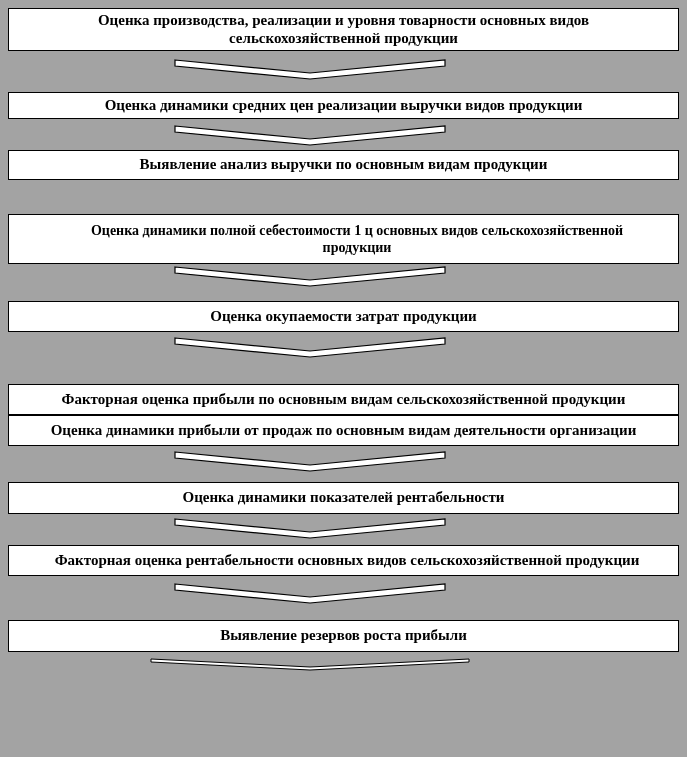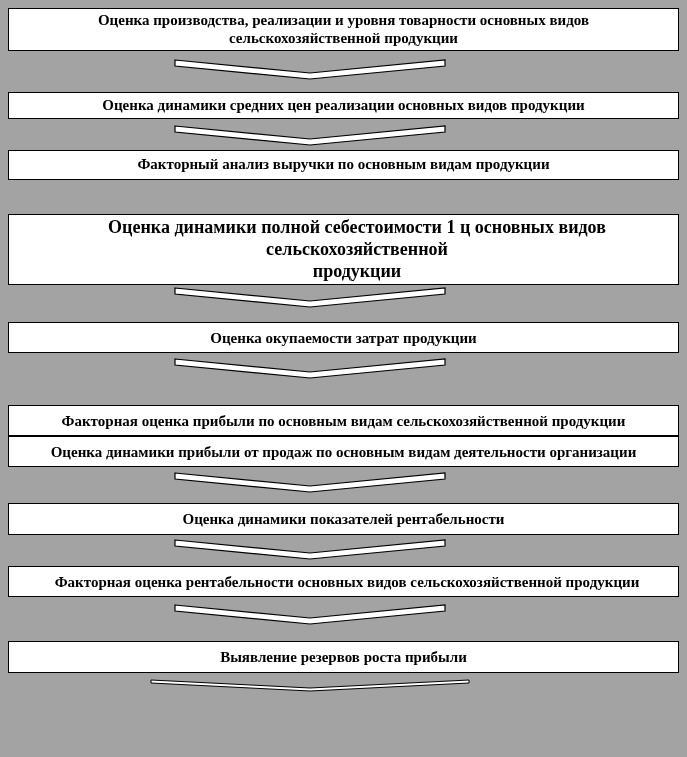--- a/index.html
+++ b/index.html
@@ -37,21 +37,21 @@
     justify-content: center;
   }
   .arrow-row svg { transform: translateX(-34px); display: block; }
 
   .b1  { min-height: 38px; }
   .ar1 { margin-top: 8px;  margin-bottom: 12px; }
   .b2  { min-height: 27px; }
   .b3  { min-height: 56px; margin-top: 9px; }
   .ar2 { margin-top: 6px;  margin-bottom: 4px; }
   .b4  { min-height: 30px; }
-  .b5  { min-height: 50px; margin-top: 34px; font-size: 18px; padding-left: 41px; }
+  .b5  { min-height: 50px; margin-top: 34px; font-size: 14px; padding-left: 41px; }
   .ar3 { margin-top: 2px;  margin-bottom: 14px; }
   .b6  { min-height: 31px; }
   .ar4 { margin-top: 5px;  margin-bottom: 12px; }
   .b7  { min-height: 31px; }
   .b8  { min-height: 31px; margin-top: 26px; }
   .ar5 { margin-top: 5px;  margin-bottom: 10px; }
   .b9  { min-height: 32px; }
   .ar6 { margin-top: 4px;  margin-bottom: 6px; }
   .b10 { min-height: 31px; padding-left: 21px; }
   .ar7 { margin-top: 7px;  margin-bottom: 16px; }
@@ -68,32 +68,32 @@
 сельскохозяйственной продукции</span>
   </div>
 
   <div class="arrow-row ar1">
     <svg width="272" height="21" viewBox="0 0 272 21">
       <polygon points="1,1 136,14 271,1 271,7 136,20 1,7" fill="#ffffff" stroke="#000000" stroke-width="1.2"></polygon>
     </svg>
   </div>
 
   <div class="box b2">
-    <span>Оценка динамики средних цен реализации основных видов продукции</span>
+    <span>Оценка динамики средних цен реализации выручки видов продукции</span>
   </div>
 
 
   <div class="arrow-row ar2">
     <svg width="272" height="21" viewBox="0 0 272 21">
       <polygon points="1,1 136,14 271,1 271,7 136,20 1,7" fill="#ffffff" stroke="#000000" stroke-width="1.2"></polygon>
     </svg>
   </div>
 
   <div class="box b4">
-    <span>Факторный анализ выручки по основным видам продукции</span>
+    <span>Выявление анализ выручки по основным видам продукции</span>
   </div>
 
   <div class="box b5">
     <span>Оценка динамики полной себестоимости 1 ц основных видов сельскохозяйственной
 продукции</span>
   </div>
 
   <div class="arrow-row ar3">
     <svg width="272" height="21" viewBox="0 0 272 21">
       <polygon points="1,1 136,14 271,1 271,7 136,20 1,7" fill="#ffffff" stroke="#000000" stroke-width="1.2"></polygon>

